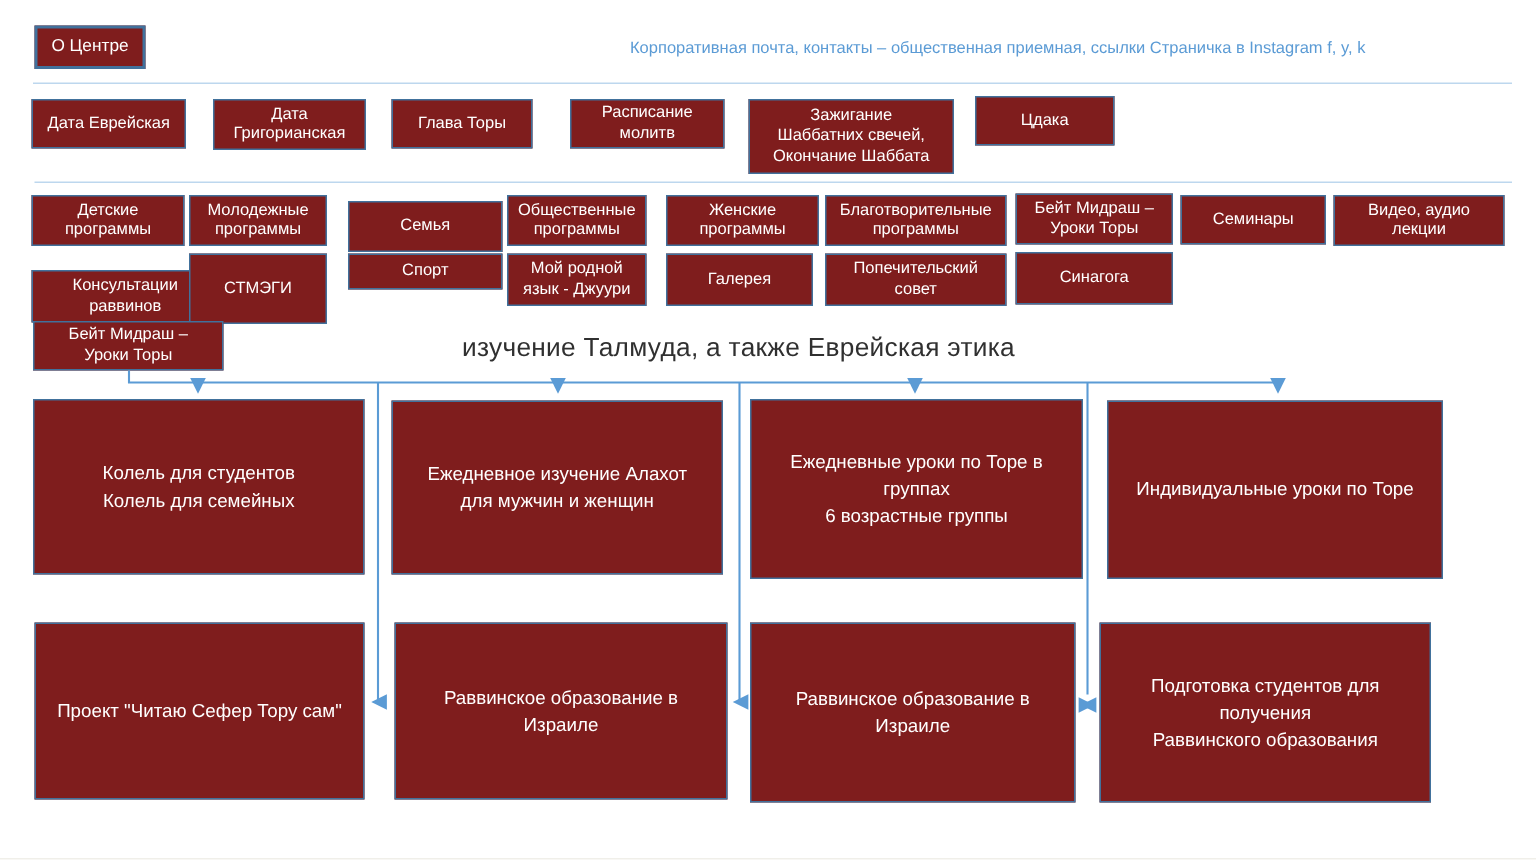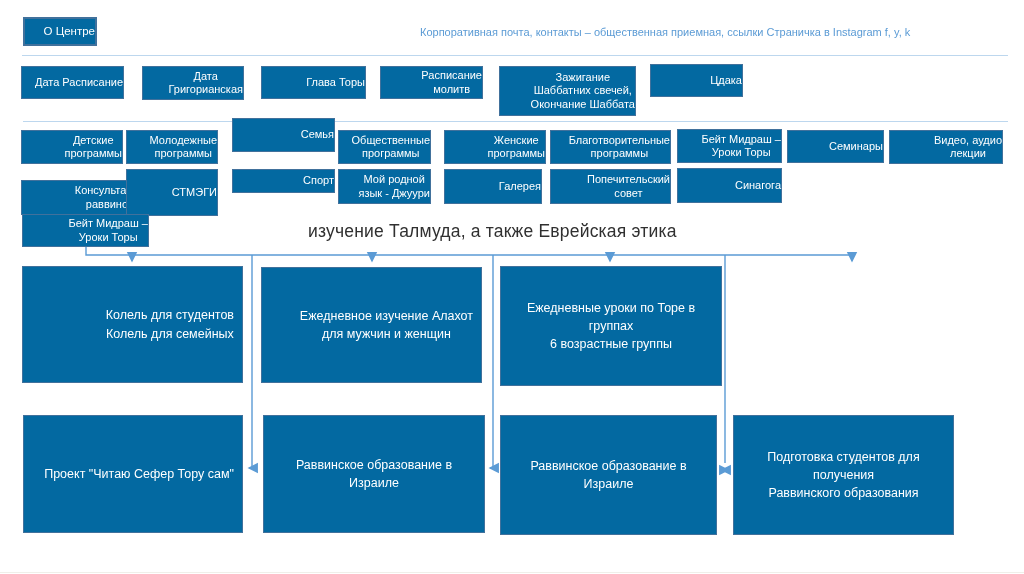--- a/index.html
+++ b/index.html
@@ -2,22 +2,22 @@
 <html><head>
 <meta charset="utf-8">
 <style>
   html,body{margin:0;padding:0;background:#ffffff;}
   .slide{
     position:relative;width:1024px;height:574px;background:#ffffff;overflow:hidden;
     font-family:"Liberation Sans",sans-serif;
   }
   .box{
     position:absolute;box-sizing:border-box;
-    background:#0369a1;border:1.5px solid #41719C;
-    display:flex;align-items:center;justify-content:flex-end;
+    background:#7f1d1d;border:1.5px solid #41719C;
+    display:flex;align-items:center;justify-content:center;
     text-align:center;color:#ffffff;
   }
   .box .lbl{white-space:pre-line;line-height:1.22;}
   .sm{font-size:11px;}
   .lg{font-size:12.5px;}
   .lg .lbl{line-height:1.45;padding:0 8px;}
   .about-btn{border-width:2px;font-size:11.5px;}
   .sep{position:absolute;height:0;border-top:1.5px solid #BDD7EE;}
   .links-text{
     position:absolute;top:26px;left:420px;width:590px;text-align:left;
@@ -36,27 +36,27 @@
 <div class="slide">
 
   <div class="box sm about-btn" style="left:23px;top:17px;width:74px;height:29px">
     <span class="lbl">О Центре</span>
   </div>
   <div class="links-text">Корпоративная почта, контакты – общественная приемная, ссылки Страничка в Instagram f, y, k</div>
 
   <div class="sep" style="left:22px;top:55px;width:986px"></div>
 
   <div class="box sm" style="left:21px;top:66px;width:103px;height:33px">
-    <span class="lbl">Дата Расписание</span>
+    <span class="lbl">Дата Еврейская</span>
     </div>
   <div class="box sm" style="left:142px;top:66px;width:102px;height:34px">
     <span class="lbl">Дата
 Григорианская</span>
     </div>
-  <div class="box sm" style="left:261px;top:66px;width:105px;height:33px">
+  <div class="box sm" style="left:261px;top:66px;width:94px;height:33px">
     <span class="lbl">Глава Торы</span>
     </div>
   <div class="box sm" style="left:380px;top:66px;width:103px;height:33px">
     <span class="lbl">Расписание
 молитв</span>
     </div>
   <div class="box sm" style="left:499px;top:66px;width:137px;height:50px">
     <span class="lbl">Зажигание
 Шаббатних свечей,
 Окончание Шаббата</span>
@@ -68,21 +68,21 @@
   <div class="sep" style="left:23px;top:121px;width:985px"></div>
 
   <div class="box sm" style="left:21px;top:130px;width:102px;height:34px">
     <span class="lbl">Детские
 программы</span>
     </div>
   <div class="box sm" style="left:126px;top:130px;width:92px;height:34px">
     <span class="lbl">Молодежные
 программы</span>
     </div>
-  <div class="box sm" style="left:232px;top:118px;width:103px;height:34px">
+  <div class="box sm" style="left:232px;top:134px;width:103px;height:34px">
     <span class="lbl">Семья</span>
     </div>
   <div class="box sm" style="left:338px;top:130px;width:93px;height:34px">
     <span class="lbl">Общественные
 программы</span>
     </div>
   <div class="box sm" style="left:444px;top:130px;width:102px;height:34px">
     <span class="lbl">Женские
 программы</span>
     </div>
@@ -138,20 +138,23 @@
 Колель для семейных</span>
     </div>
   <div class="box lg" style="left:261px;top:267px;width:221px;height:116px">
     <span class="lbl">Ежедневное изучение Алахот
 для мужчин и женщин</span>
     </div>
   <div class="box lg" style="left:500px;top:266px;width:222px;height:120px">
     <span class="lbl">Ежедневные уроки по Торе в группах
 6 возрастные  группы</span>
     </div>
+  <div class="box lg" style="left:738px;top:267px;width:224px;height:119px">
+    <span class="lbl">Индивидуальные уроки по Торе</span>
+    </div>
 
   <div class="box lg" style="left:23px;top:415px;width:220px;height:118px">
     <span class="lbl">Проект "Читаю Сефер Тору сам"</span>
     </div>
   <div class="box lg" style="left:263px;top:415px;width:222px;height:118px">
     <span class="lbl">Раввинское образование в Израиле</span>
     </div>
   <div class="box lg" style="left:500px;top:415px;width:217px;height:120px">
     <span class="lbl">Раввинское образование в Израиле</span>
     </div>

